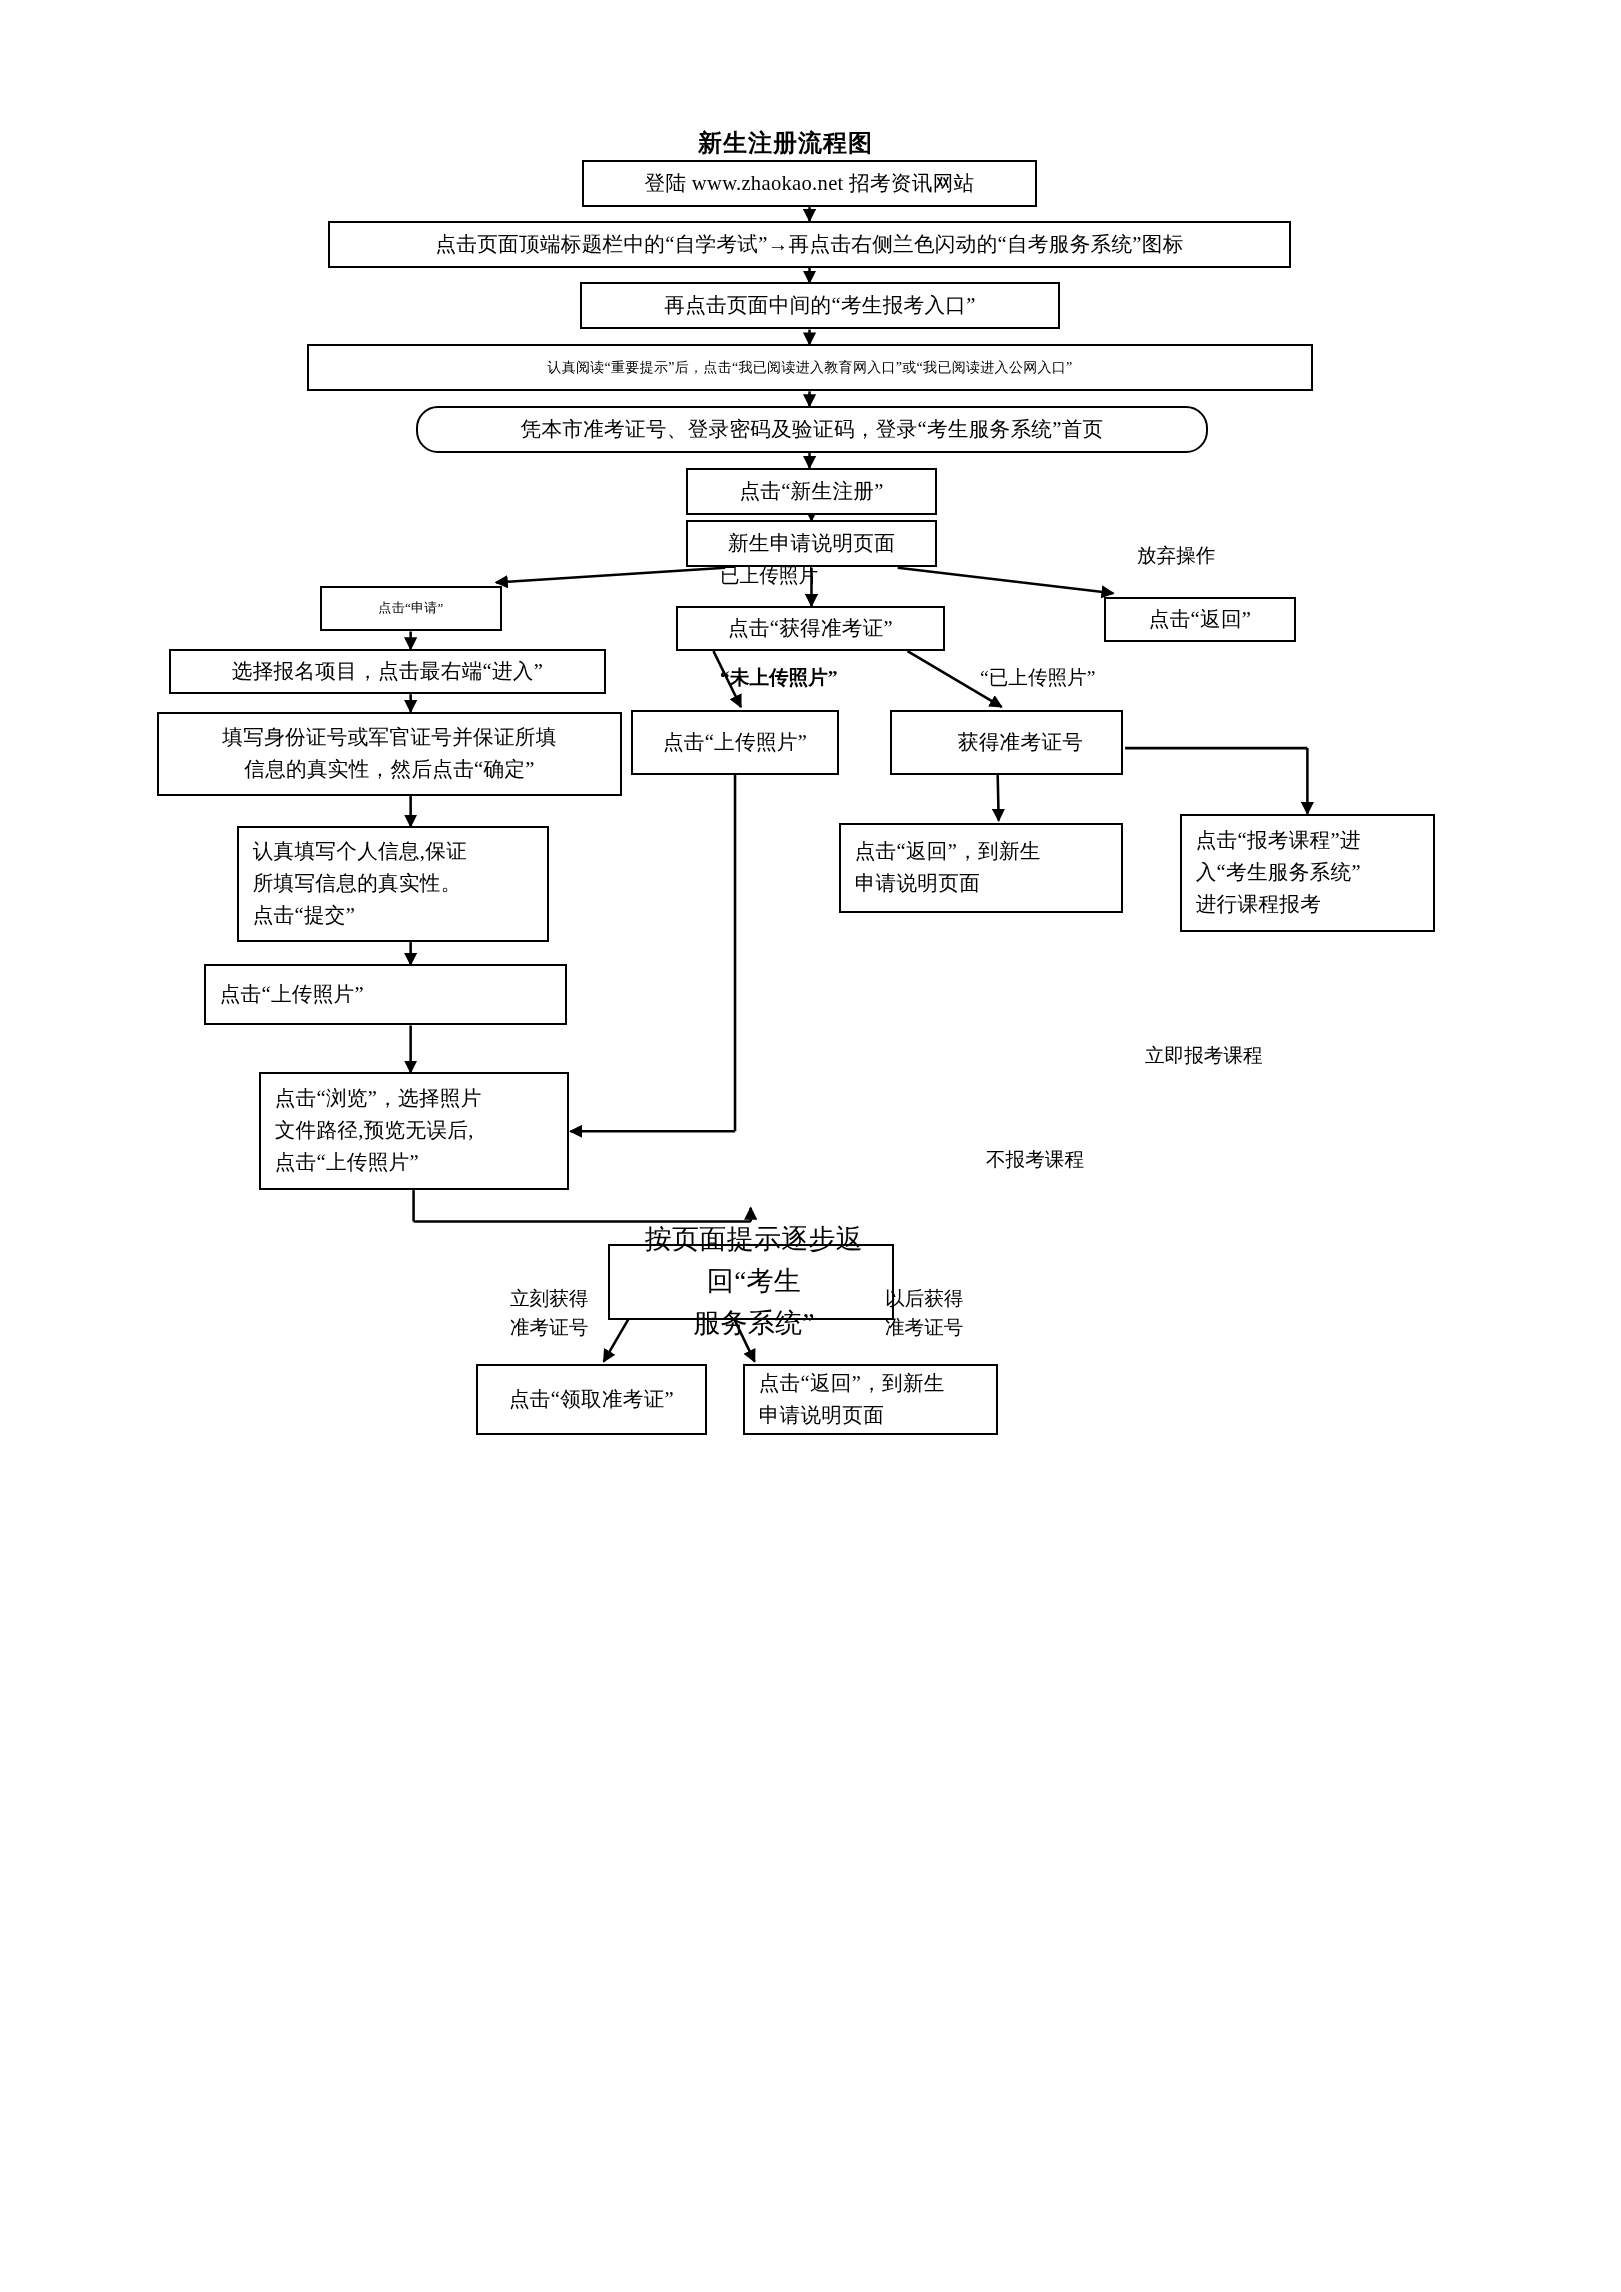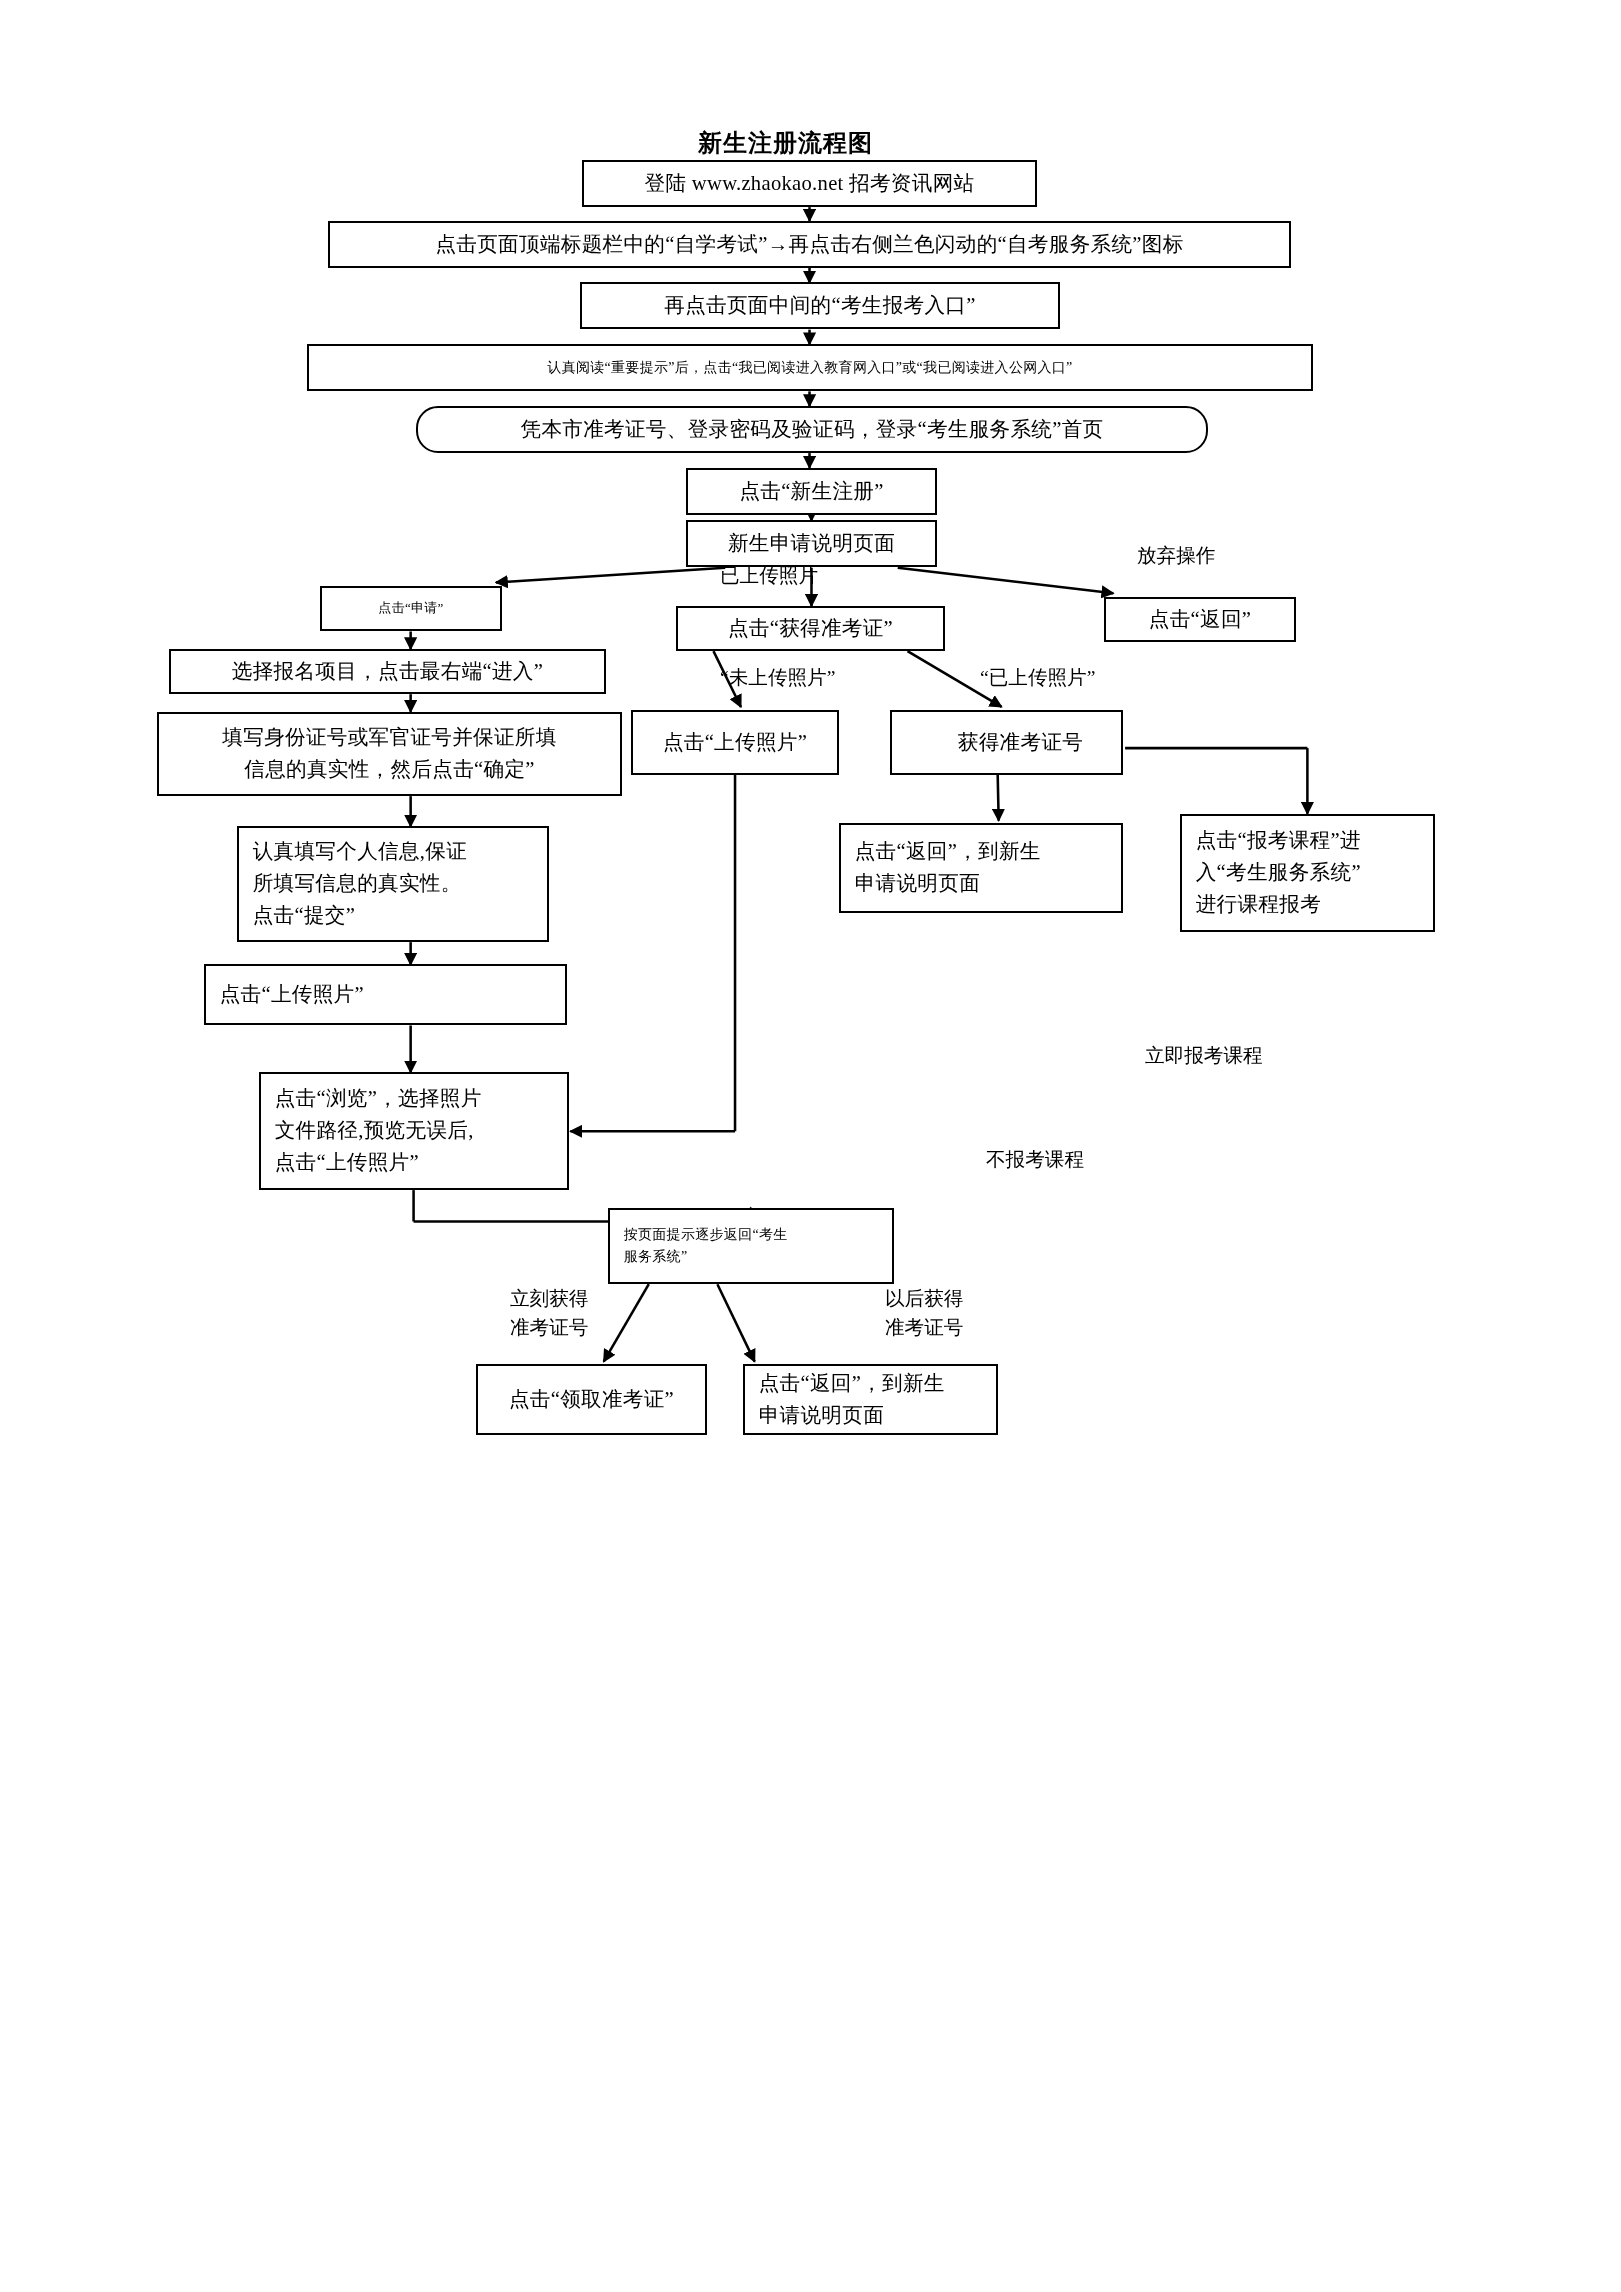--- a/index.html
+++ b/index.html
@@ -120,28 +120,28 @@
 点击“提交”</span></div>
     <div class="node left" style="left: 839px; top: 823px; width: 284px; height: 90px; font-size: 20.6px;"><span>点击“返回”，到新生
 申请说明页面</span></div>
     <div class="node left" style="left: 1180px; top: 814px; width: 255px; height: 118px; font-size: 20.6px;"><span>点击“报考课程”进
 入“考生服务系统”
 进行课程报考</span></div>
     <div class="node left" style="left: 204px; top: 964px; width: 363px; height: 61px; font-size: 20.6px;"><span>点击“上传照片”</span></div>
     <div class="node left" style="left: 259px; top: 1072px; width: 310px; height: 118px; font-size: 20.6px;"><span>点击“浏览”，选择照片
 文件路径,预览无误后,
 点击“上传照片”</span></div>
-    <div class="node left" style="left: 608px; top: 1208px; width: 286px; height: 76px; font-size: 14px;"><span>按页面提示逐步返回“考生
+    <div class="node left" style="left: 608px; top: 1244px; width: 286px; height: 76px; font-size: 27px; text-align: center;"><span>按页面提示逐步返回“考生
 服务系统”</span></div>
     <div class="node center" style="left: 476px; top: 1364px; width: 231px; height: 71px; font-size: 20.6px;"><span>点击“领取准考证”</span></div>
     <div class="node left" style="left: 743px; top: 1364px; width: 255px; height: 71px; font-size: 20.6px;"><span>点击“返回”，到新生
 申请说明页面</span></div>
     <div class="edge-label" style="left: 720px; top: 561px; text-align: left;">已上传照片</div>
     <div class="edge-label" style="left: 1137px; top: 541px; text-align: left;">放弃操作</div>
-    <div class="edge-label" style="left: 720px; top: 663px; text-align: center;">“未上传照片”</div>
+    <div class="edge-label" style="left: 720px; top: 663px; text-align: center; font-weight: bold;">“未上传照片”</div>
     <div class="edge-label" style="left: 980px; top: 663px; text-align: left;">“已上传照片”</div>
     <div class="edge-label" style="left: 1145px; top: 1041px; text-align: left;">立即报考课程</div>
     <div class="edge-label" style="left: 986px; top: 1145px; text-align: left;">不报考课程</div>
     <div class="edge-label" style="left: 510px; top: 1284px; text-align: left;">立刻获得
 准考证号</div>
     <div class="edge-label" style="left: 885px; top: 1284px; text-align: left;">以后获得
 准考证号</div>
   </div>
 
 

